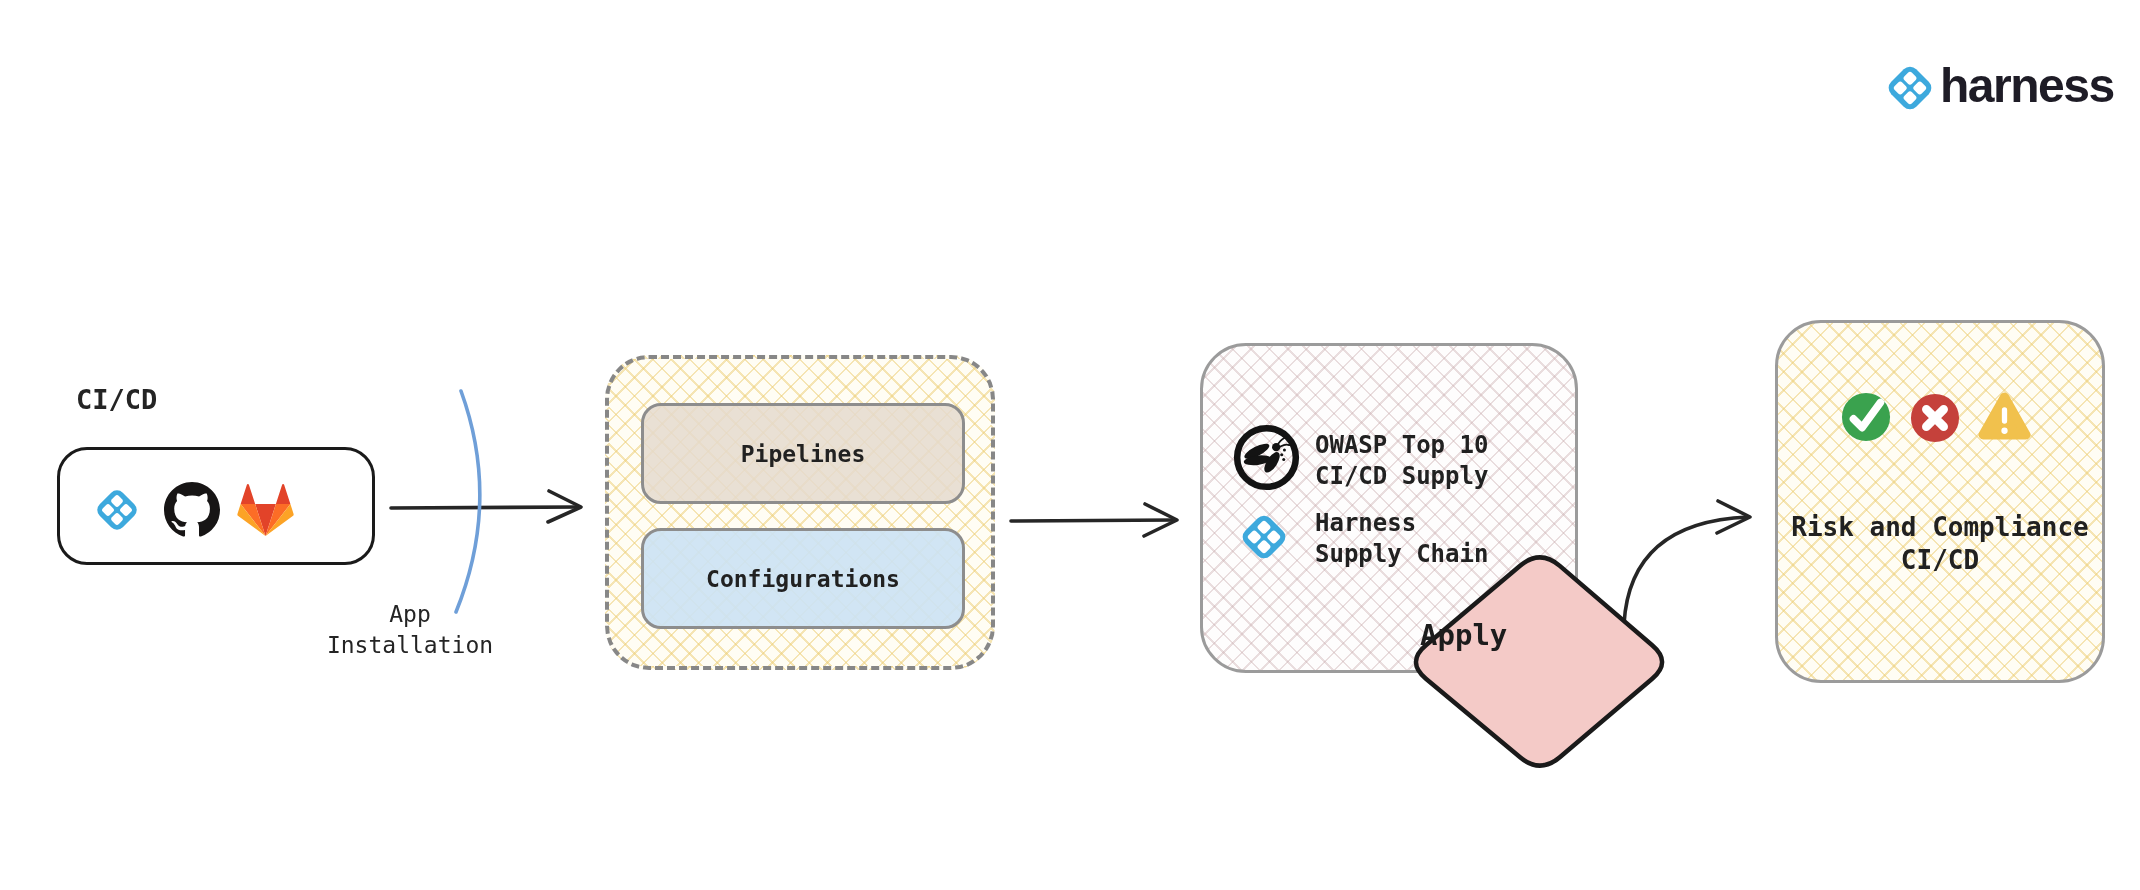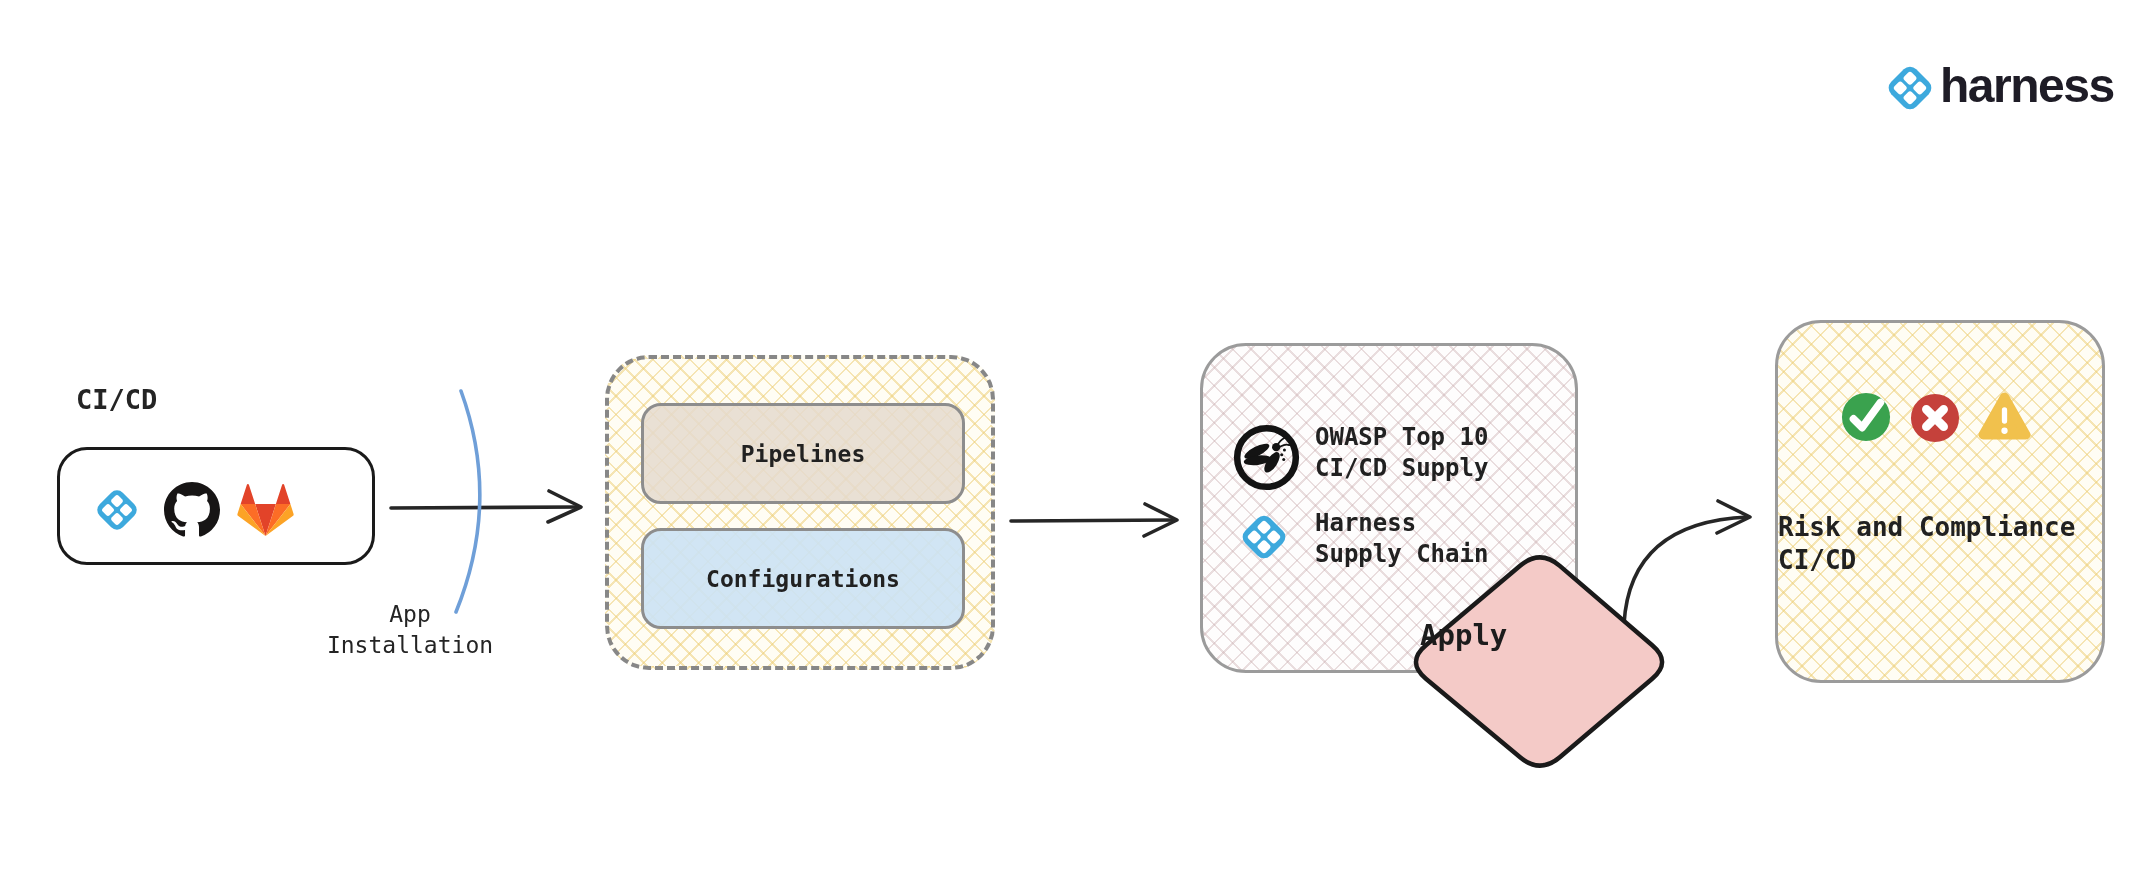--- a/index.html
+++ b/index.html
@@ -60,21 +60,21 @@
     border:3px solid #9b9b9b;border-radius:46px;
   }
   .std-line{font-size:24px;line-height:31px;font-weight:600;color:#212121;}
 
   
   .result-box{
     left:1775px;top:320px;width:330px;height:363px;
     border:3px solid #9b9b9b;border-radius:46px;
   }
   .result-text{
-    position:absolute;left:0;top:188px;width:100%;text-align:left;
+    position:absolute;left:0;top:188px;width:100%;text-align:center;
     font-size:26px;line-height:33px;font-weight:600;color:#212121;
   }
 
   
   .apply-label{
     left:1420px;top:616px;width:240px;
     font-size:29px;line-height:38px;font-weight:600;color:#1c1c1c;
   }
 
   .overlay{position:absolute;left:0;top:0;pointer-events:none;}
@@ -147,21 +147,21 @@
         <ellipse cx="36" cy="41" rx="20" ry="6.8" transform="rotate(-27 36 41)"></ellipse>
         <ellipse cx="37" cy="54" rx="20" ry="6.8" transform="rotate(-7 37 54)"></ellipse>
         <ellipse cx="58" cy="57" rx="7.5" ry="17" transform="rotate(33 58 57)"></ellipse>
         <circle cx="64" cy="35" r="6"></circle>
         <circle cx="72" cy="46" r="2.2"></circle>
         <circle cx="75" cy="53" r="2.2"></circle>
         <circle cx="76" cy="39" r="2.2"></circle>
       </g>
       <path d="M67 30 q6 -8 12 -9 M70 34 q8 -4 13 -2" stroke="#131313" stroke-width="2.6" fill="none" stroke-linecap="round"></path>
     </svg>
-    <div class="abs" style="left:112px;top:76px">
+    <div class="abs" style="left:112px;top:84px">
       <div class="std-line">OWASP Top 10</div>
       <div class="std-line">CI/CD Supply</div>
     </div>
     <svg class="abs" style="left:35px;top:165px" width="52" height="52" viewBox="0 0 100 100">
         <use href="#harness-sym"></use>
       </svg>
     <div class="abs" style="left:112px;top:162px">
       <div class="std-line">Harness</div>
       <div class="std-line">Supply Chain</div>
     </div>

